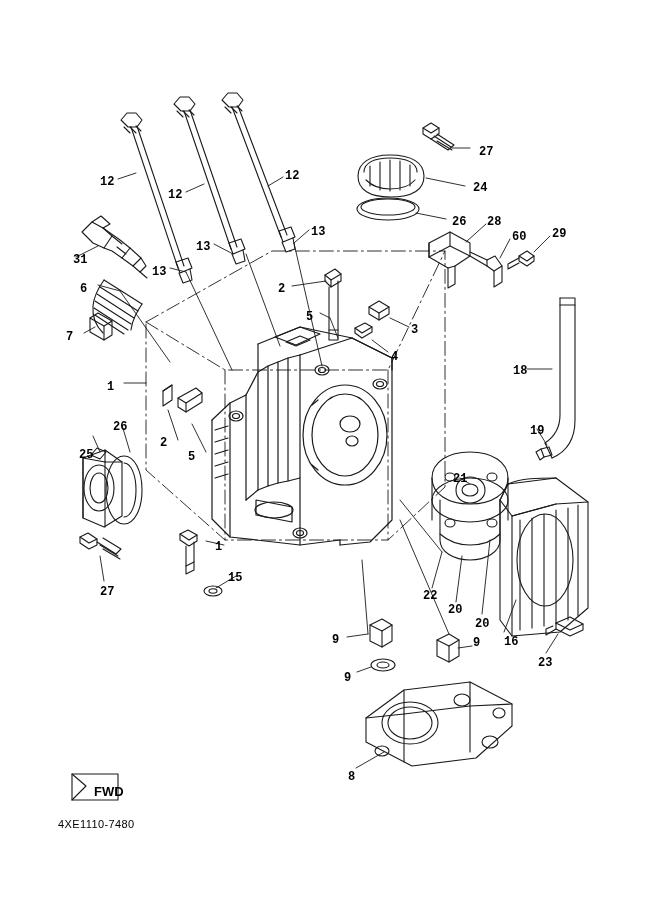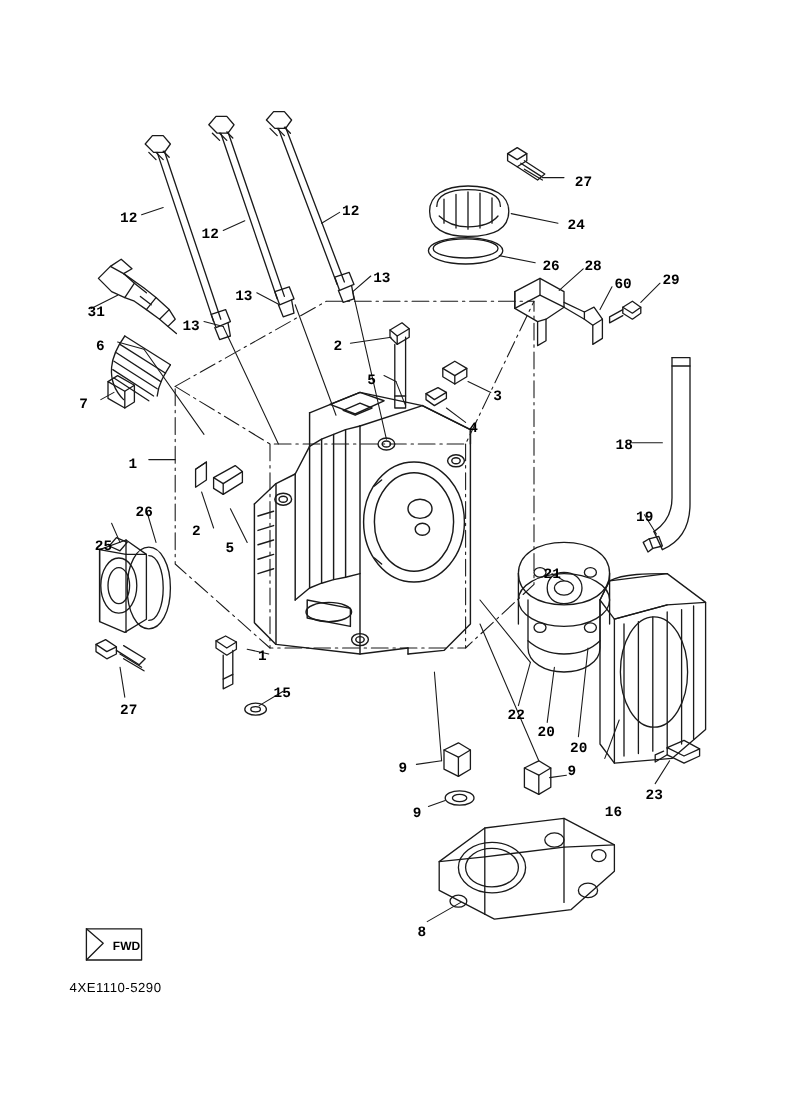--- a/index.html
+++ b/index.html
@@ -44,21 +44,21 @@
     font-family: "Liberation Sans", sans-serif;
     font-size: 11px;
     letter-spacing: 0.4px;
     color: #000;
   }
   .fwd-label {
     position: absolute;
     left: 94px;
     top: 784px;
     font-family: "Liberation Sans", sans-serif;
-    font-size: 10px;
+    font-size: 13px;
     font-weight: bold;
     color: #000;
   }
 </style>
 </head>
 <body>
 
 <div id="diagram-root">
 
   <svg id="parts-svg" viewBox="0 0 661 913">
@@ -393,35 +393,35 @@
   <div class="callout" style="left:332px; top:634px;">9</div>
   <div class="callout" style="left:344px; top:672px;">9</div>
   <div class="callout" style="left:100px; top:176px;">12</div>
   <div class="callout" style="left:168px; top:189px;">12</div>
   <div class="callout" style="left:285px; top:170px;">12</div>
   <div class="callout" style="left:152px; top:266px;">13</div>
   <div class="callout" style="left:196px; top:241px;">13</div>
   <div class="callout" style="left:311px; top:226px;">13</div>
   <div class="callout" style="left:215px; top:541px;">1</div>
   <div class="callout" style="left:228px; top:572px;">15</div>
-  <div class="callout" style="left:504px; top:636px;margin-top:35px;">16</div>
+  <div class="callout" style="left:504px; top:636px;">16</div>
   <div class="callout" style="left:448px; top:604px;">20</div>
   <div class="callout" style="left:513px; top:365px;">18</div>
   <div class="callout" style="left:530px; top:425px;">19</div>
   <div class="callout" style="left:475px; top:618px;">20</div>
   <div class="callout" style="left:453px; top:473px;">21</div>
   <div class="callout" style="left:423px; top:590px;">22</div>
   <div class="callout" style="left:538px; top:657px;">23</div>
   <div class="callout" style="left:473px; top:182px;">24</div>
   <div class="callout" style="left:79px;  top:449px;">25</div>
   <div class="callout" style="left:452px; top:216px;">26</div>
   <div class="callout" style="left:113px; top:421px;">26</div>
   <div class="callout" style="left:479px; top:146px;">27</div>
   <div class="callout" style="left:100px; top:586px;">27</div>
   <div class="callout" style="left:487px; top:216px;">28</div>
   <div class="callout" style="left:552px; top:228px;">29</div>
   <div class="callout" style="left:512px; top:231px;">60</div>
   <div class="callout" style="left:73px;  top:254px;">31</div>
 
   <div class="fwd-label">FWD</div>
-  <div class="partnumber">4XE1110-5290</div>
+  <div class="partnumber">4XE1110-7480</div>
 
 </div>
 
 </body></html>

